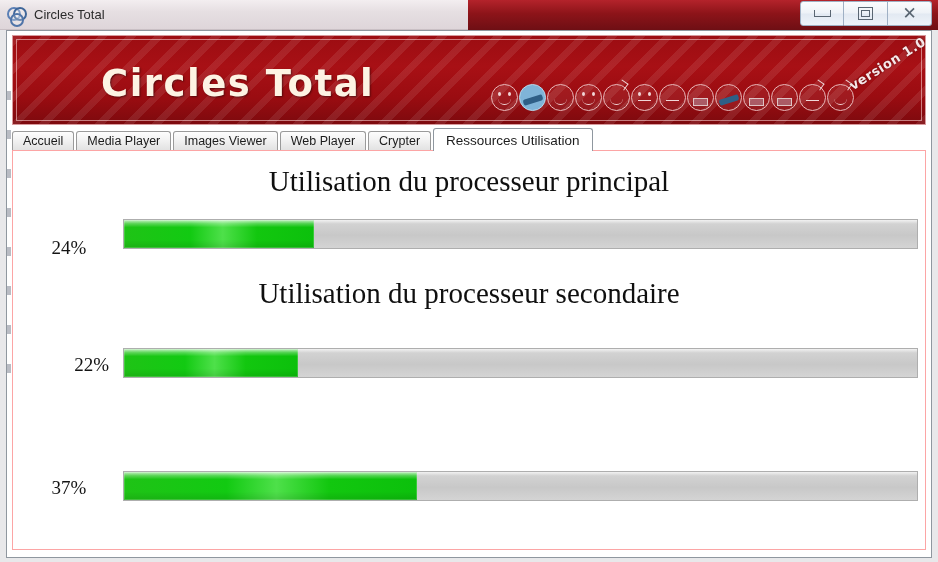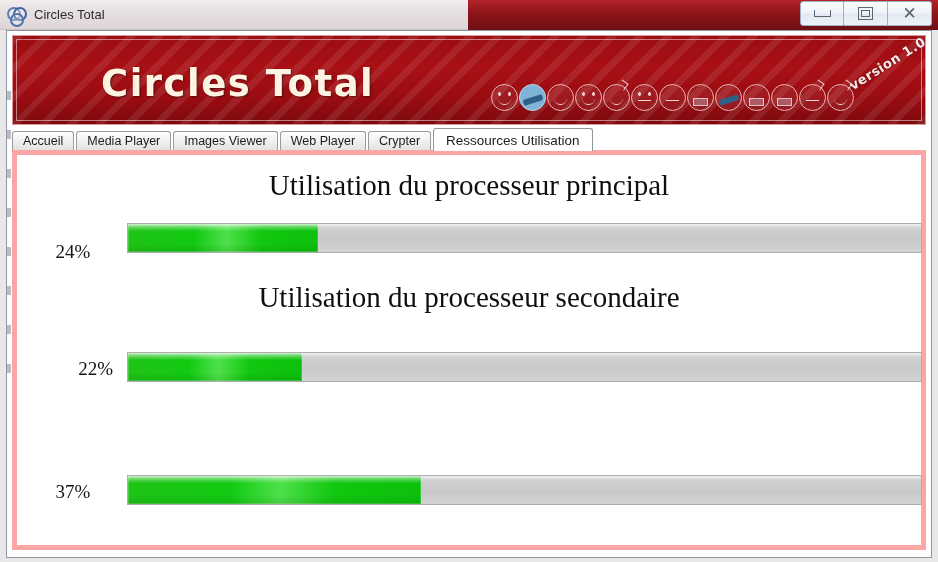--- a/index.html
+++ b/index.html
@@ -236,21 +236,21 @@
     z-index: 3;
     margin-bottom: -1px;
   }
 
   
   .panel {
     position: relative;
     margin: 0 5px 5px 5px;
     height: 400px;
     background: #ffffff;
-    border: 5px solid #fca5a5;
+    border: 1px solid #fca5a5;
     box-sizing: border-box;
   }
 
   .section-title {
     text-align: center;
     font-family: "Liberation Serif", serif;
     font-size: 29px;
     color: #0f0f0f;
     margin: 0;
     padding: 0;

